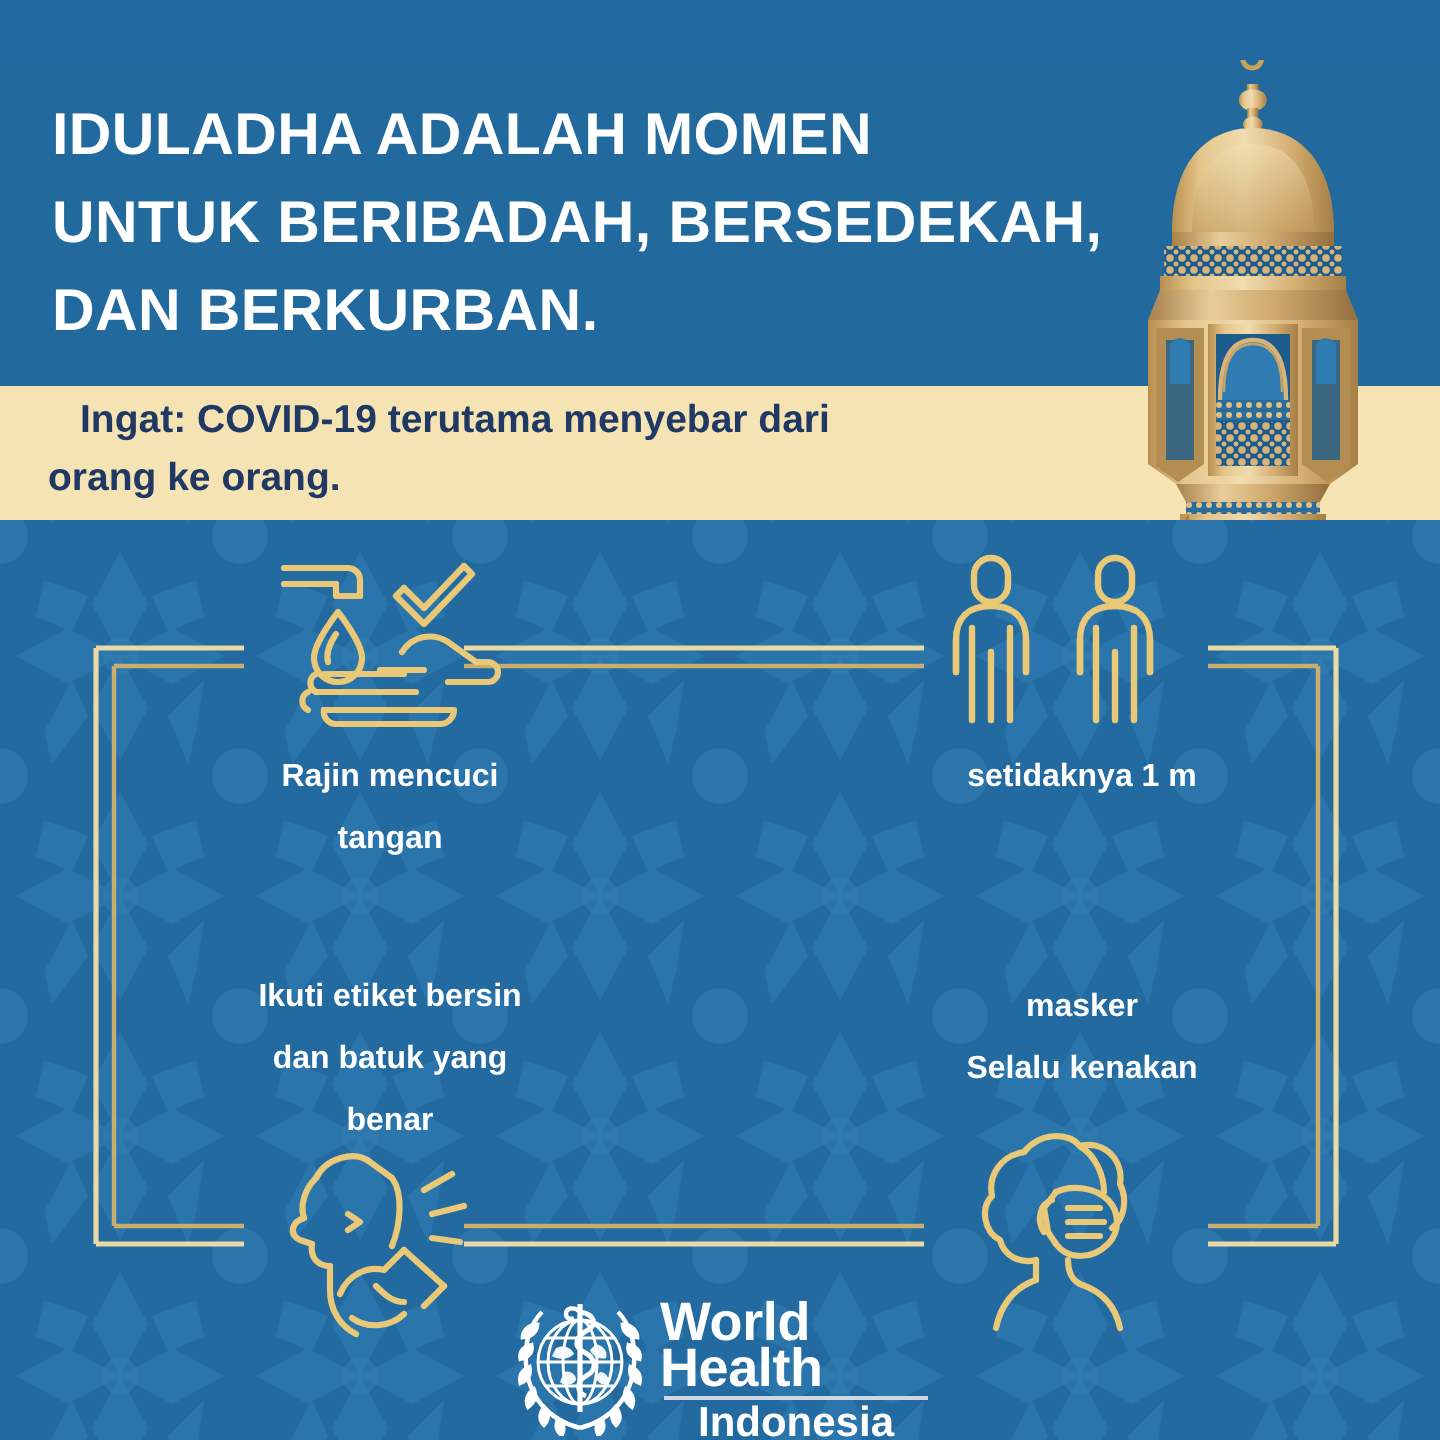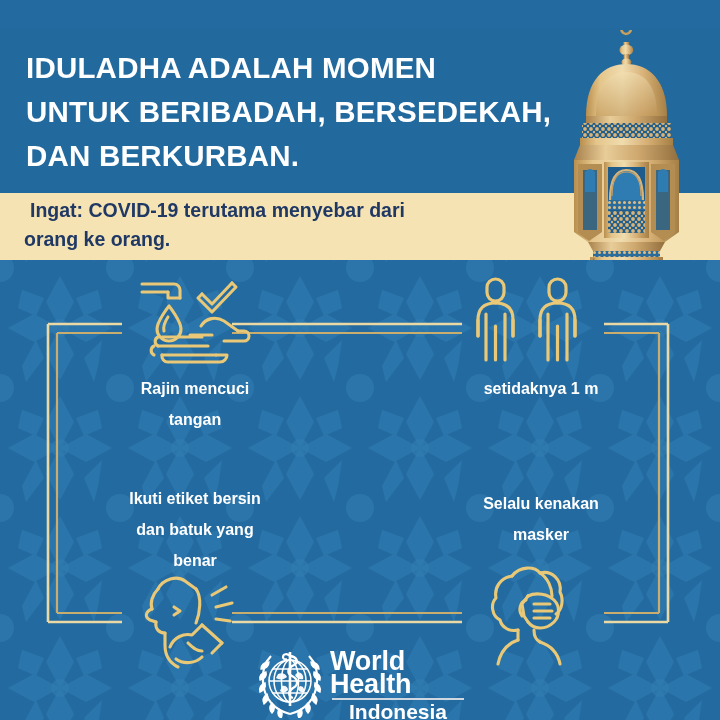--- a/index.html
+++ b/index.html
@@ -31,21 +31,21 @@
   
   .subbanner{
     position:absolute;left:0;top:165px;width:720px;height:67px;
     background:#f5e3b3;
   }
   .subtext{
     position:absolute;left:0;top:168px;width:530px;
     color:#1f3864;font-weight:bold;font-size:19.5px;line-height:29px;
     text-align:center;
   }
-  .subtext .l1{text-align:left;padding-left:30px;}
+  .subtext .l1{text-align:left;padding-left:40px;}
   .subtext .l2{text-align:left;padding-left:24px;}
 
   
   .lantern{position:absolute;left:552px;top:2px;width:150px;height:230px;}
 
   
   .frame{position:absolute;left:44px;top:294px;width:628px;height:302px;pointer-events:none;}
 
   
   .icon{position:absolute;}
@@ -330,22 +330,22 @@
     <div>setidaknya 1 m</div>
   </div>
 
   <div class="cap cap-sneeze">
     <div>Ikuti etiket bersin</div>
     <div>dan batuk yang</div>
     <div>benar</div>
   </div>
 
   <div class="cap cap-mask">
+    <div>masker</div>
     <div>Selalu kenakan</div>
-    <div>masker</div>
   </div>
 
   <div class="wholog">
     <svg class="who-emblem" viewBox="0 0 68 68">
       <g stroke="#ffffff" fill="none" stroke-width="1.5">
 
         <path d="M34 64 C18 60 8 48 7 32 C6 20 10 11 15 6" stroke-width="2.2"></path>
         <path d="M34 64 C50 60 60 48 61 32 C62 20 58 11 53 6" stroke-width="2.2"></path>
         <g stroke-width="1.4">
           <path d="M13 12 C8 12 5 15 5 19 C10 19 13 16 13 12 Z" fill="#fff"></path>

